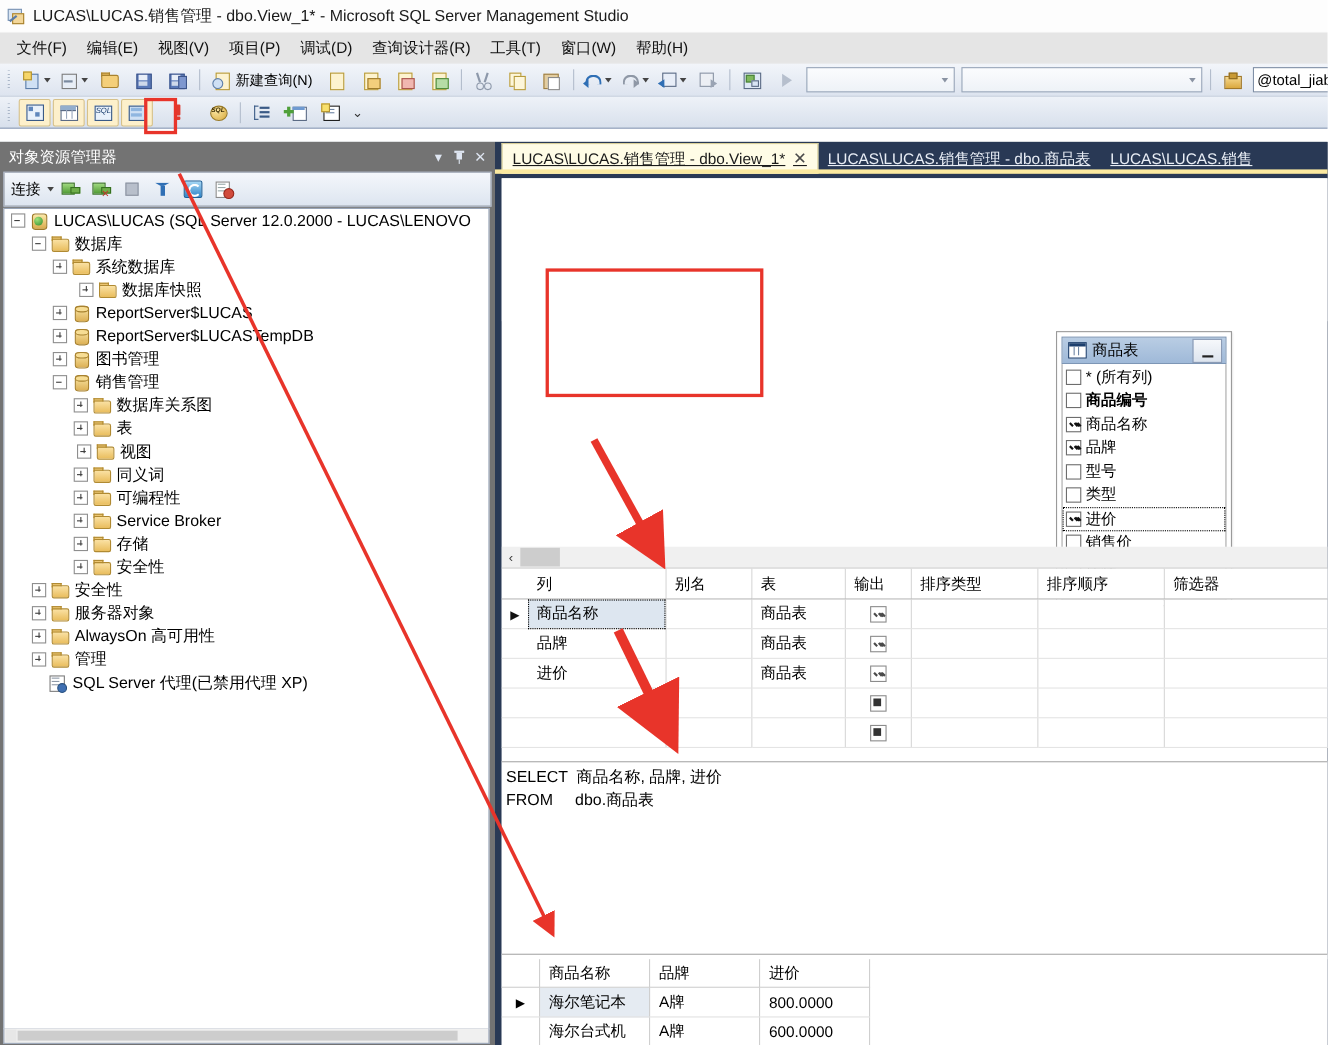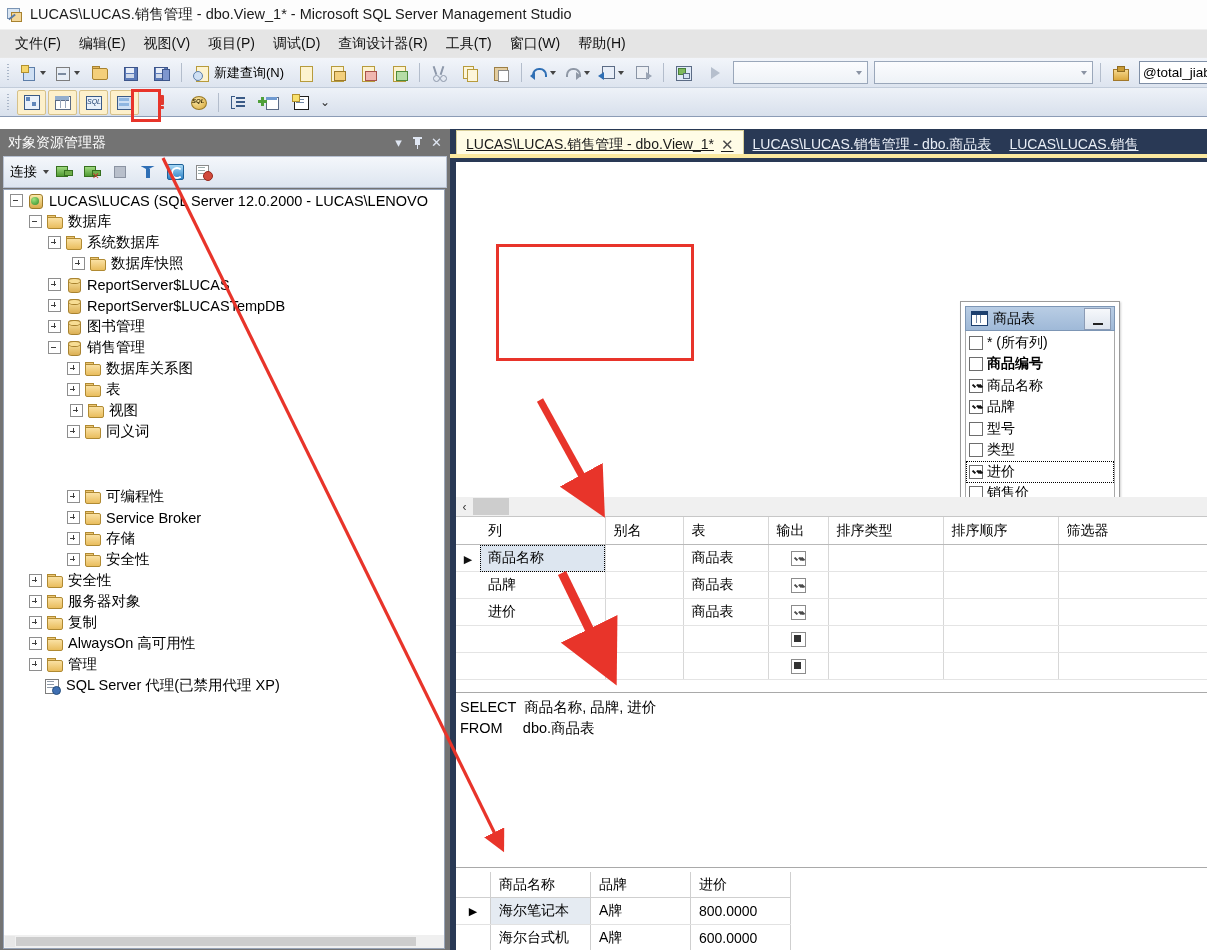--- a/index.html
+++ b/index.html
@@ -642,21 +642,21 @@
             <span>视图</span>
           </div>
           <div class="tnode" style="padding-left: 63px;">
             <span class="exp plus"></span>
             <span class="nico">
               <i class="f-tab"></i>
               <i class="f-body"></i>
             </span>
             <span>同义词</span>
           </div>
-          <div class="tnode" style="padding-left: 63px; margin-top: 44px;">
+          <div class="tnode" style="padding-left: 63px;">
             <span class="exp plus"></span>
             <span class="nico">
               <i class="f-tab"></i>
               <i class="f-body"></i>
             </span>
             <span>可编程性</span>
           </div>
           <div class="tnode" style="padding-left: 63px;">
             <span class="exp plus"></span>
             <span class="nico">
@@ -689,28 +689,20 @@
             </span>
             <span>安全性</span>
           </div>
           <div class="tnode" style="padding-left: 25px;">
             <span class="exp plus"></span>
             <span class="nico">
               <i class="f-tab"></i>
               <i class="f-body"></i>
             </span>
             <span>服务器对象</span>
-          </div>
-          <div class="tnode" style="padding-left: 25px;">
-            <span class="exp plus"></span>
-            <span class="nico">
-              <i class="f-tab"></i>
-              <i class="f-body"></i>
-            </span>
-            <span>复制</span>
           </div>
           <div class="tnode" style="padding-left: 25px;">
             <span class="exp plus"></span>
             <span class="nico">
               <i class="f-tab"></i>
               <i class="f-body"></i>
             </span>
             <span>AlwaysOn 高可用性</span>
           </div>
           <div class="tnode" style="padding-left: 25px;">

